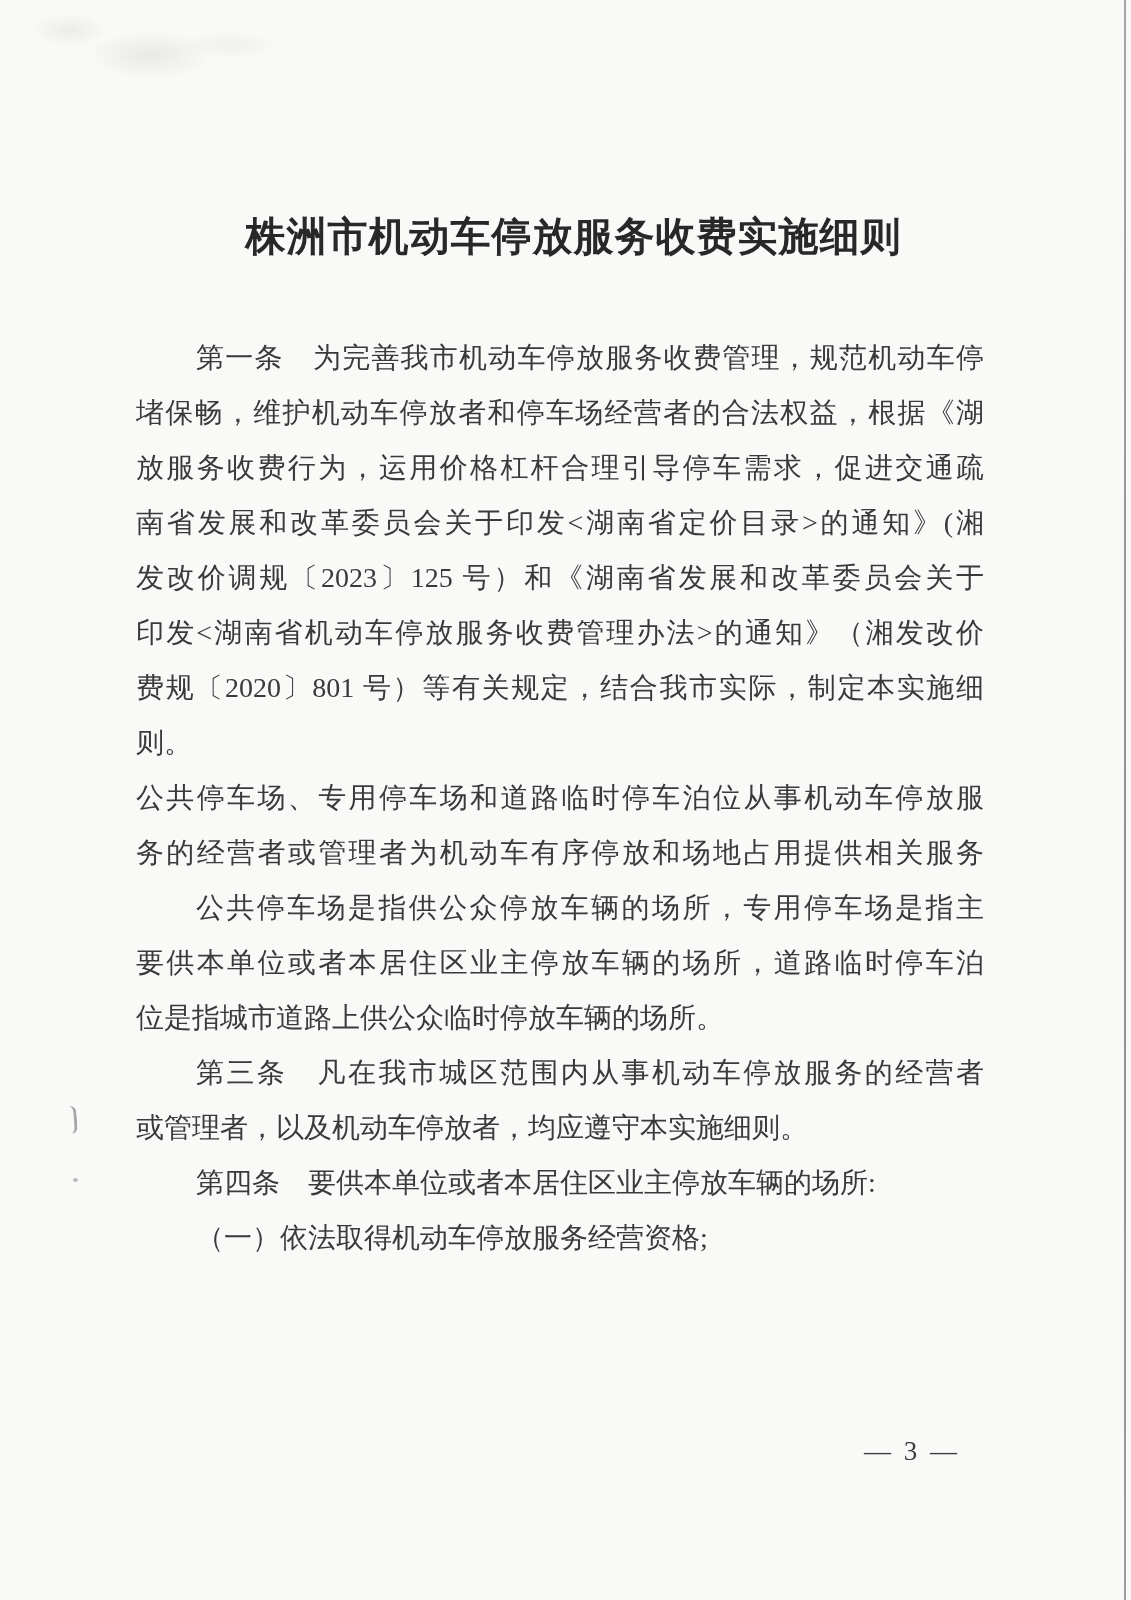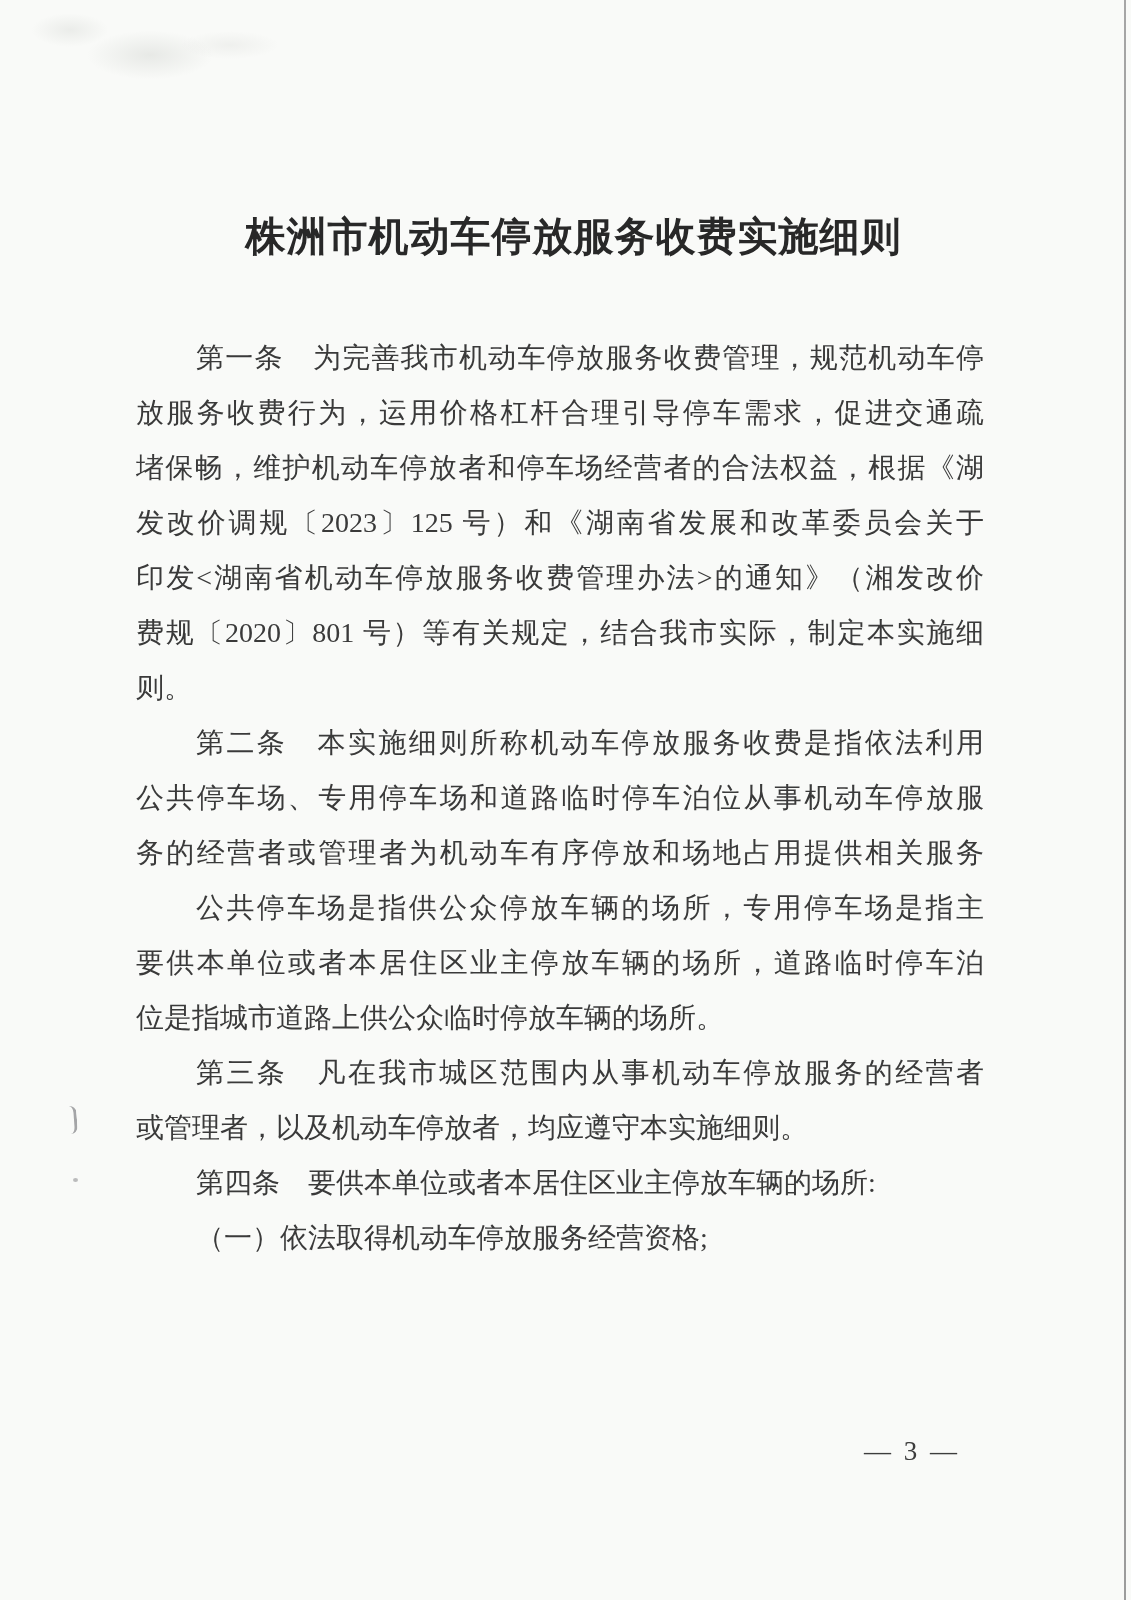--- a/index.html
+++ b/index.html
@@ -94,27 +94,27 @@
 </style>
 </head>
 <body>
 
 <div class="page">
 
   <h1 class="doc-title">株洲市机动车停放服务收费实施细则</h1>
 
   <div class="body-text">
     <div class="ln ind fill">第一条　为完善我市机动车停放服务收费管理，规范机动车停</div>
+    <div class="ln fill">堵保畅，维护机动车停放者和停车场经营者的合法权益，根据《湖</div>
     <div class="ln fill">放服务收费行为，运用价格杠杆合理引导停车需求，促进交通疏</div>
-    <div class="ln fill">堵保畅，维护机动车停放者和停车场经营者的合法权益，根据《湖</div>
+    <div class="ln fill">南省发展和改革委员会关于印发&lt;湖南省定价目录&gt;的通知》(湘</div>
     <div class="ln fill">发改价调规〔2023〕125 号）和《湖南省发展和改革委员会关于</div>
     <div class="ln fill">印发&lt;湖南省机动车停放服务收费管理办法&gt;的通知》（湘发改价</div>
     <div class="ln fill">费规〔2020〕801 号）等有关规定，结合我市实际，制定本实施细</div>
     <div class="ln">则。</div>
-    <div class="ln ind fill">第二条　本实施细则所称机动车停放服务收费是指依法利用</div>
     <div class="ln fill">公共停车场、专用停车场和道路临时停车泊位从事机动车停放服</div>
     <div class="ln fill">务的经营者或管理者为机动车有序停放和场地占用提供相关服务</div>
     <div class="ln ind fill">公共停车场是指供公众停放车辆的场所，专用停车场是指主</div>
     <div class="ln fill">要供本单位或者本居住区业主停放车辆的场所，道路临时停车泊</div>
     <div class="ln">位是指城市道路上供公众临时停放车辆的场所。</div>
     <div class="ln ind fill">第三条　凡在我市城区范围内从事机动车停放服务的经营者</div>
     <div class="ln">或管理者，以及机动车停放者，均应遵守本实施细则。</div>
     <div class="ln ind">第四条　要供本单位或者本居住区业主停放车辆的场所:</div>
     <div class="ln ind">（一）依法取得机动车停放服务经营资格;</div>
   </div>

